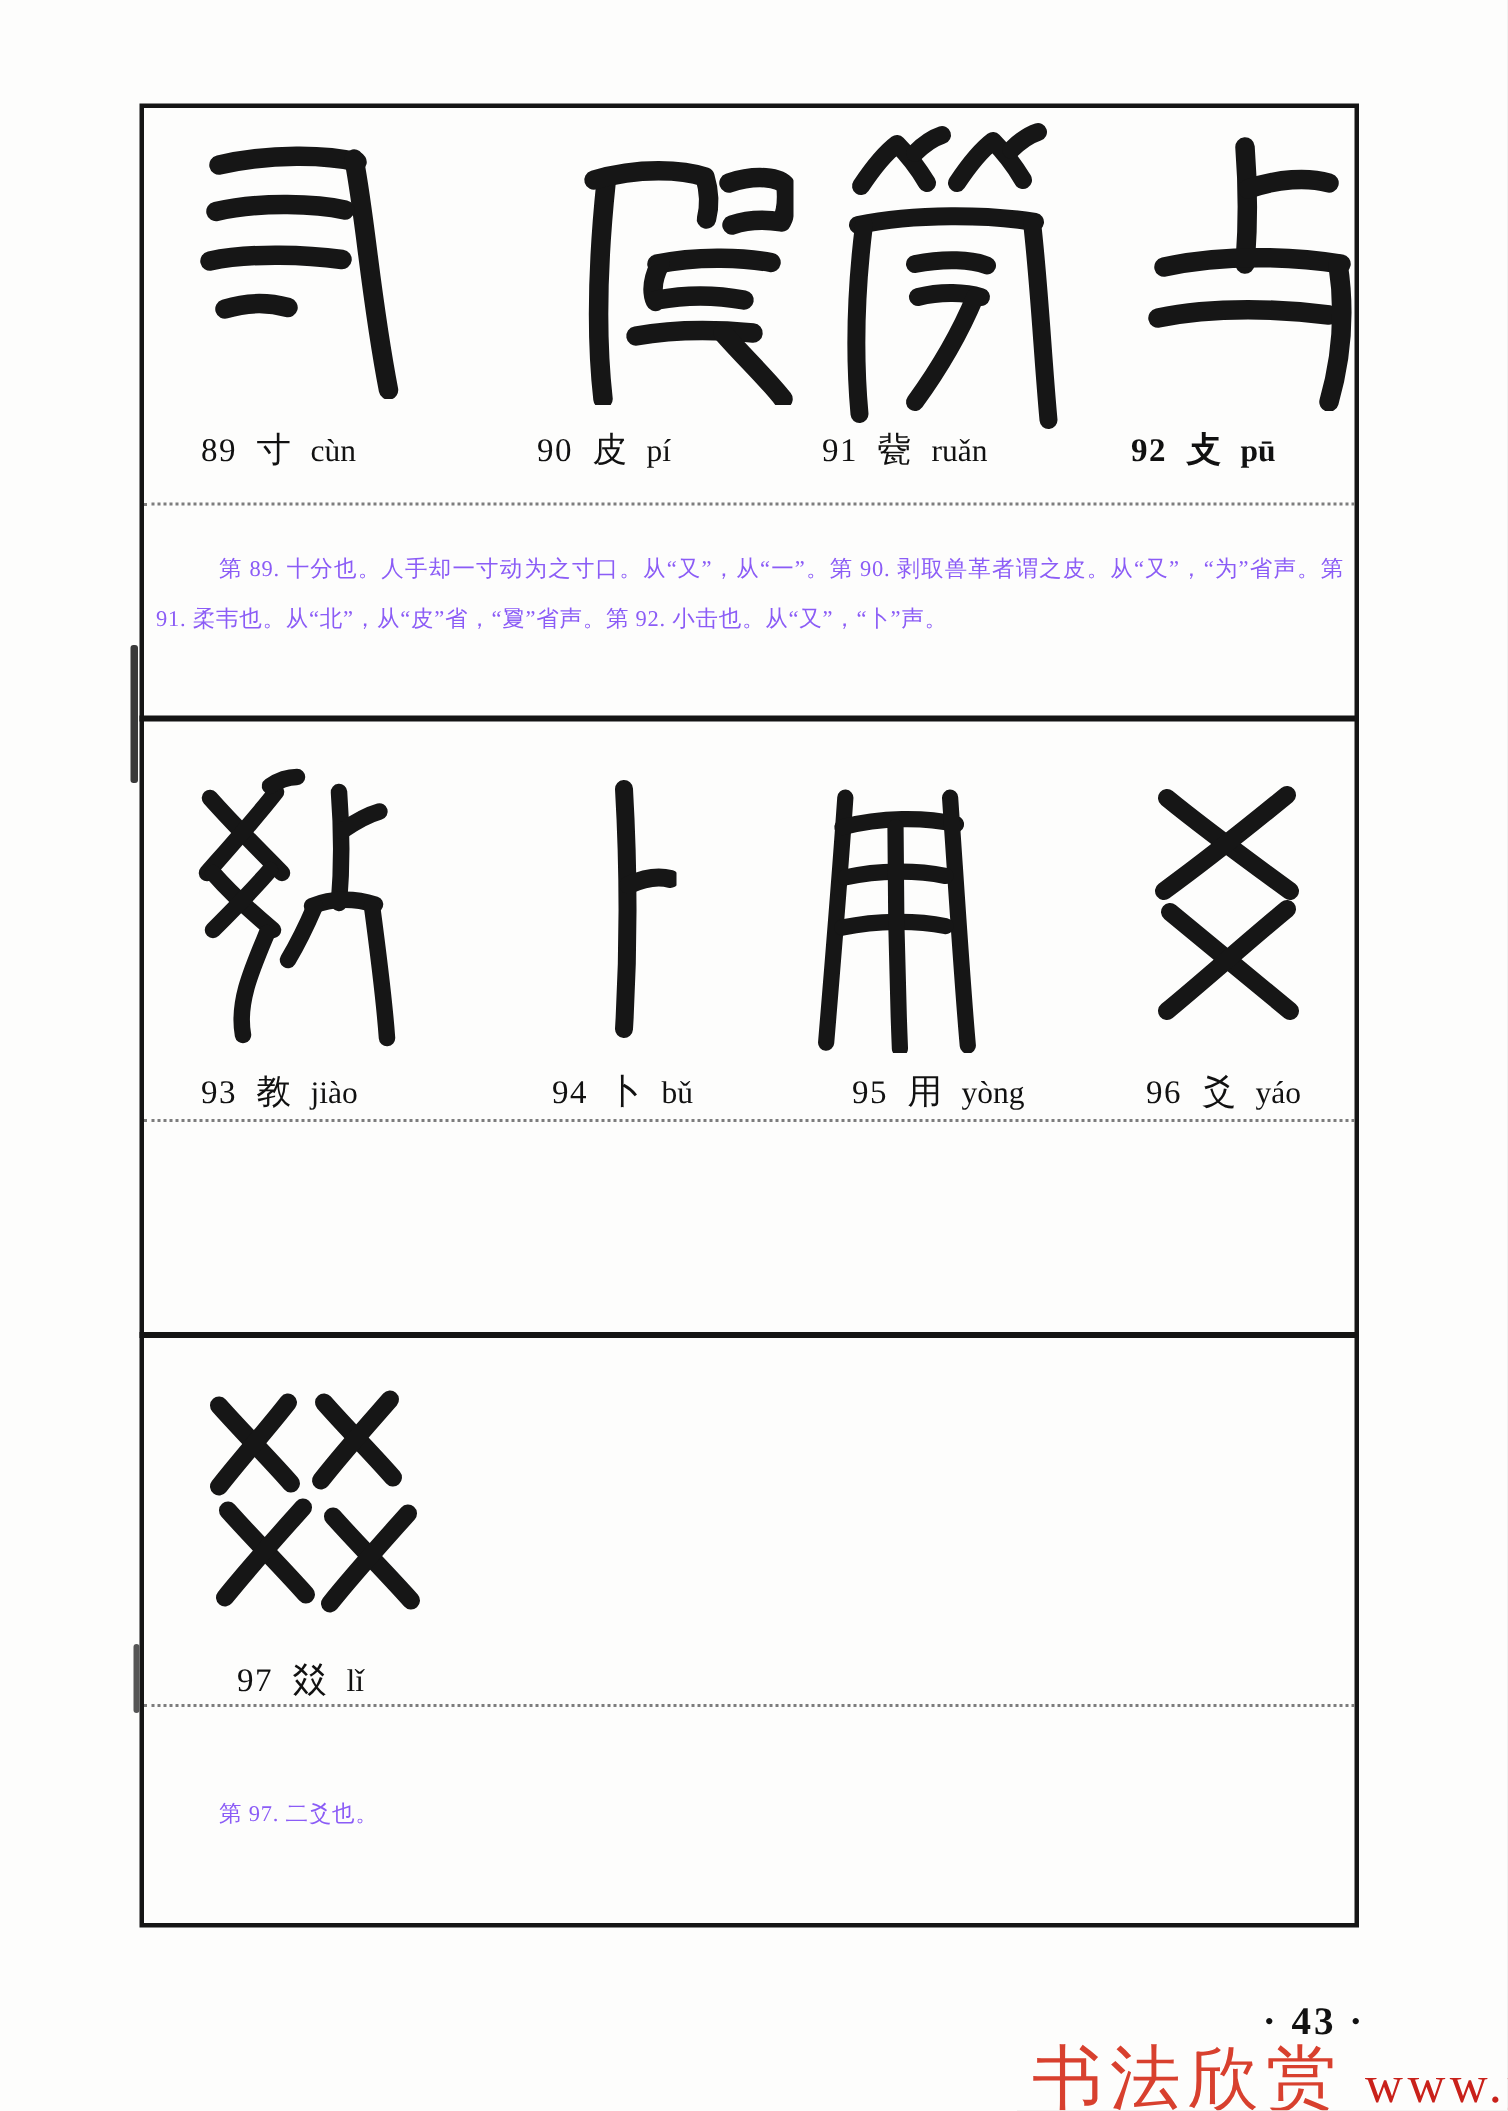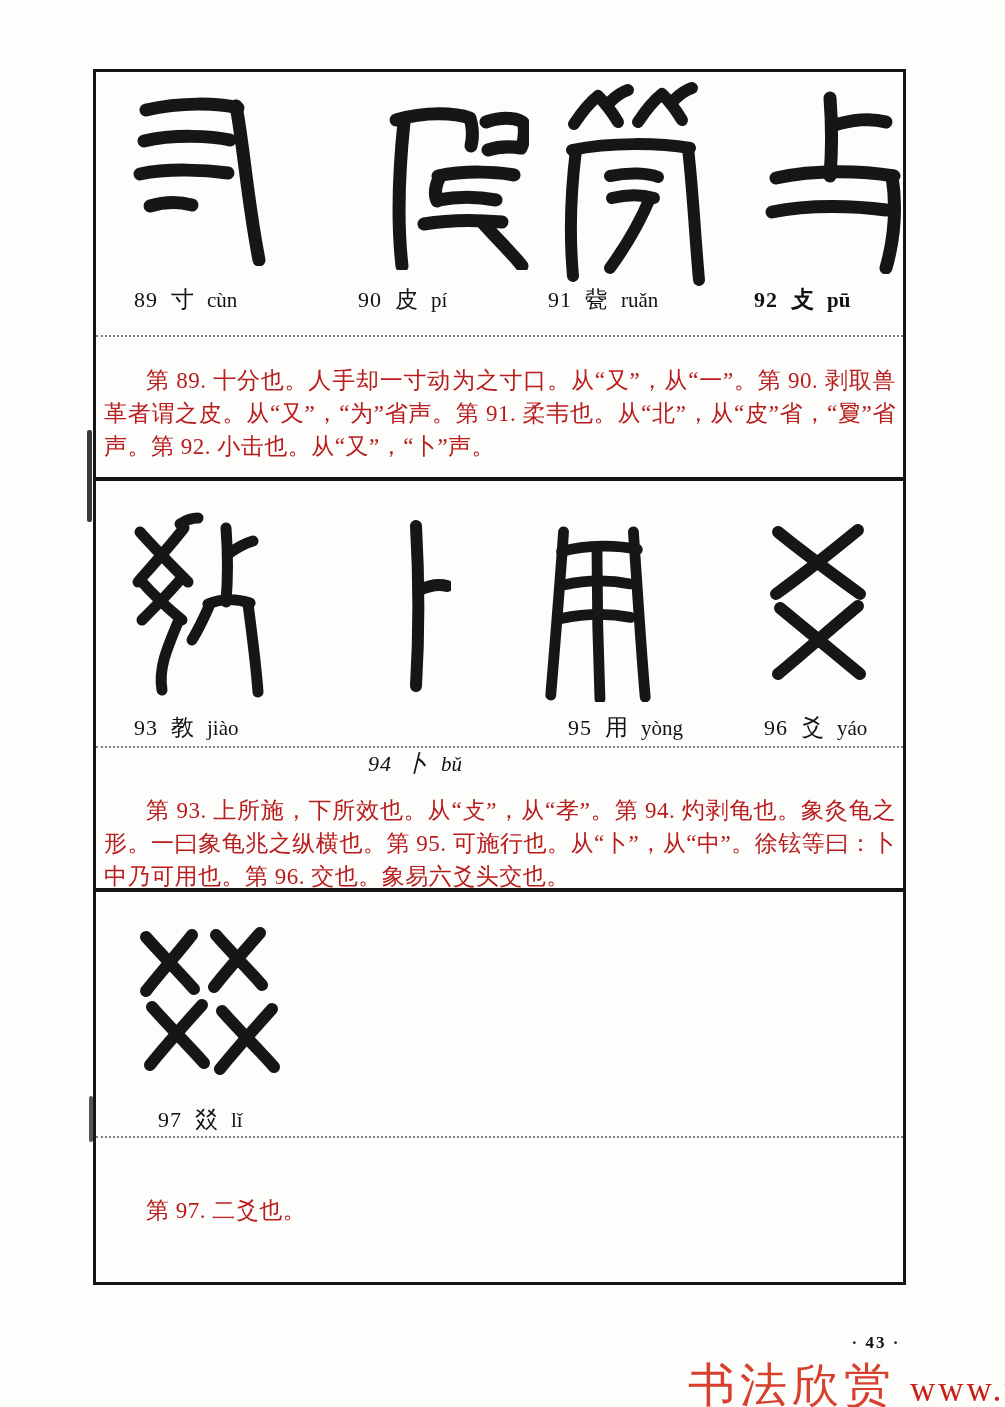--- a/index.html
+++ b/index.html
@@ -6,25 +6,25 @@
   .page{position:relative;width:1005px;height:1407px;background:#fdfdfc;margin:0 auto;overflow:hidden;
         font-family:"Liberation Serif",serif;color:#1a1a1a;}
   .frame{position:absolute;left:93px;top:69px;width:813px;height:1216px;border:3px solid #151515;box-sizing:border-box;}
   .glyph{position:absolute;}
   .glyph svg{display:block;width:100%;height:100%;}
   .glyph path{fill:none;stroke:#161616;stroke-linecap:round;stroke-linejoin:round;}
   .label-row-item{position:absolute;display:flex;align-items:baseline;gap:13px;font-size:22px;color:#111;white-space:nowrap;}
   .label-row-item .no{letter-spacing:1px;}
   .label-row-item .char{font-size:23px;}
   .label-row-item .pinyin{font-size:21px;}
-  .para{position:absolute;left:8px;width:792px;font-size:23px;line-height:33px;text-align:justify;
-        text-indent:42px;color:#b91c1c;letter-spacing:0.5px;}
+  .para{position:absolute;left:8px;width:792px;font-size:15px;line-height:33px;text-align:justify;
+        text-indent:42px;color:#8b5cf6;letter-spacing:0.5px;}
   .dashed{position:absolute;left:0;right:0;height:0;border-top:2px dotted #7d7d7d;}
   .solid-div{position:absolute;left:-3px;right:-3px;height:4px;background:#141414;}
-  .page-number{position:absolute;left:836px;top:1333px;width:80px;font-size:17px;font-weight:bold;
+  .page-number{position:absolute;left:836px;top:1333px;width:80px;font-size:26px;font-weight:bold;
                text-align:center;color:#111;letter-spacing:2px;}
   .watermark{position:absolute;left:688px;top:1354px;display:flex;align-items:baseline;gap:14px;white-space:nowrap;}
   .wm-cn{font-size:47px;color:#d8402e;letter-spacing:5px;font-family:"Liberation Serif",serif;}
   .wm-url{font-size:35px;color:#c9211a;letter-spacing:3px;font-family:"Liberation Serif",serif;}
   .artifact{position:absolute;background:#3a3a3a;border-radius:2px;}
 </style>
 </head>
 <body>
 
 <div class="page">
@@ -157,39 +157,38 @@
           <path d="M102 90 C80 108 44 140 22 158"></path>
         </g>
       </svg>
     </div>
 
     <div class="label-row-item" style="left:38px;top:640px;">
       <span class="no">93</span>
       <span class="char">教</span>
       <span class="pinyin">jiào</span>
     </div>
-    <div class="label-row-item" style="left:272px;top:676px;font-style:italic;">
+    <div class="label-row-item" style="left:272px;top:640px;">
       <span class="no">94</span>
       <span class="char">卜</span>
       <span class="pinyin">bǔ</span>
     </div>
     <div class="label-row-item" style="left:472px;top:640px;">
       <span class="no">95</span>
       <span class="char">用</span>
       <span class="pinyin">yòng</span>
     </div>
     <div class="label-row-item" style="left:668px;top:640px;justify-content:flex-end;">
       <span class="no">96</span>
       <span class="char">爻</span>
       <span class="pinyin">yáo</span>
     </div>
 
     <div class="dashed" style="top:674px;"></div>
 
-    <div class="para" style="top:722px;">第 93. 上所施，下所效也。从“攴”，从“孝”。第 94. 灼剥龟也。象灸龟之形。一曰象龟兆之纵横也。第 95. 可施行也。从“卜”，从“中”。徐铉等曰：卜中乃可用也。第 96. 交也。象易六爻头交也。</div>
 
     <div class="solid-div" style="top:816px;"></div>
 
     <div class="glyph" style="left:30px;top:843px;width:165px;height:172px;">
       <svg viewBox="0 0 165 172">
         <g stroke-width="12">
           <path d="M20 22 C36 40 54 58 68 74"></path>
           <path d="M66 20 C52 38 34 58 20 76"></path>
           <path d="M90 20 C104 36 122 54 136 70"></path>
           <path d="M134 18 C120 34 102 54 88 72"></path>

